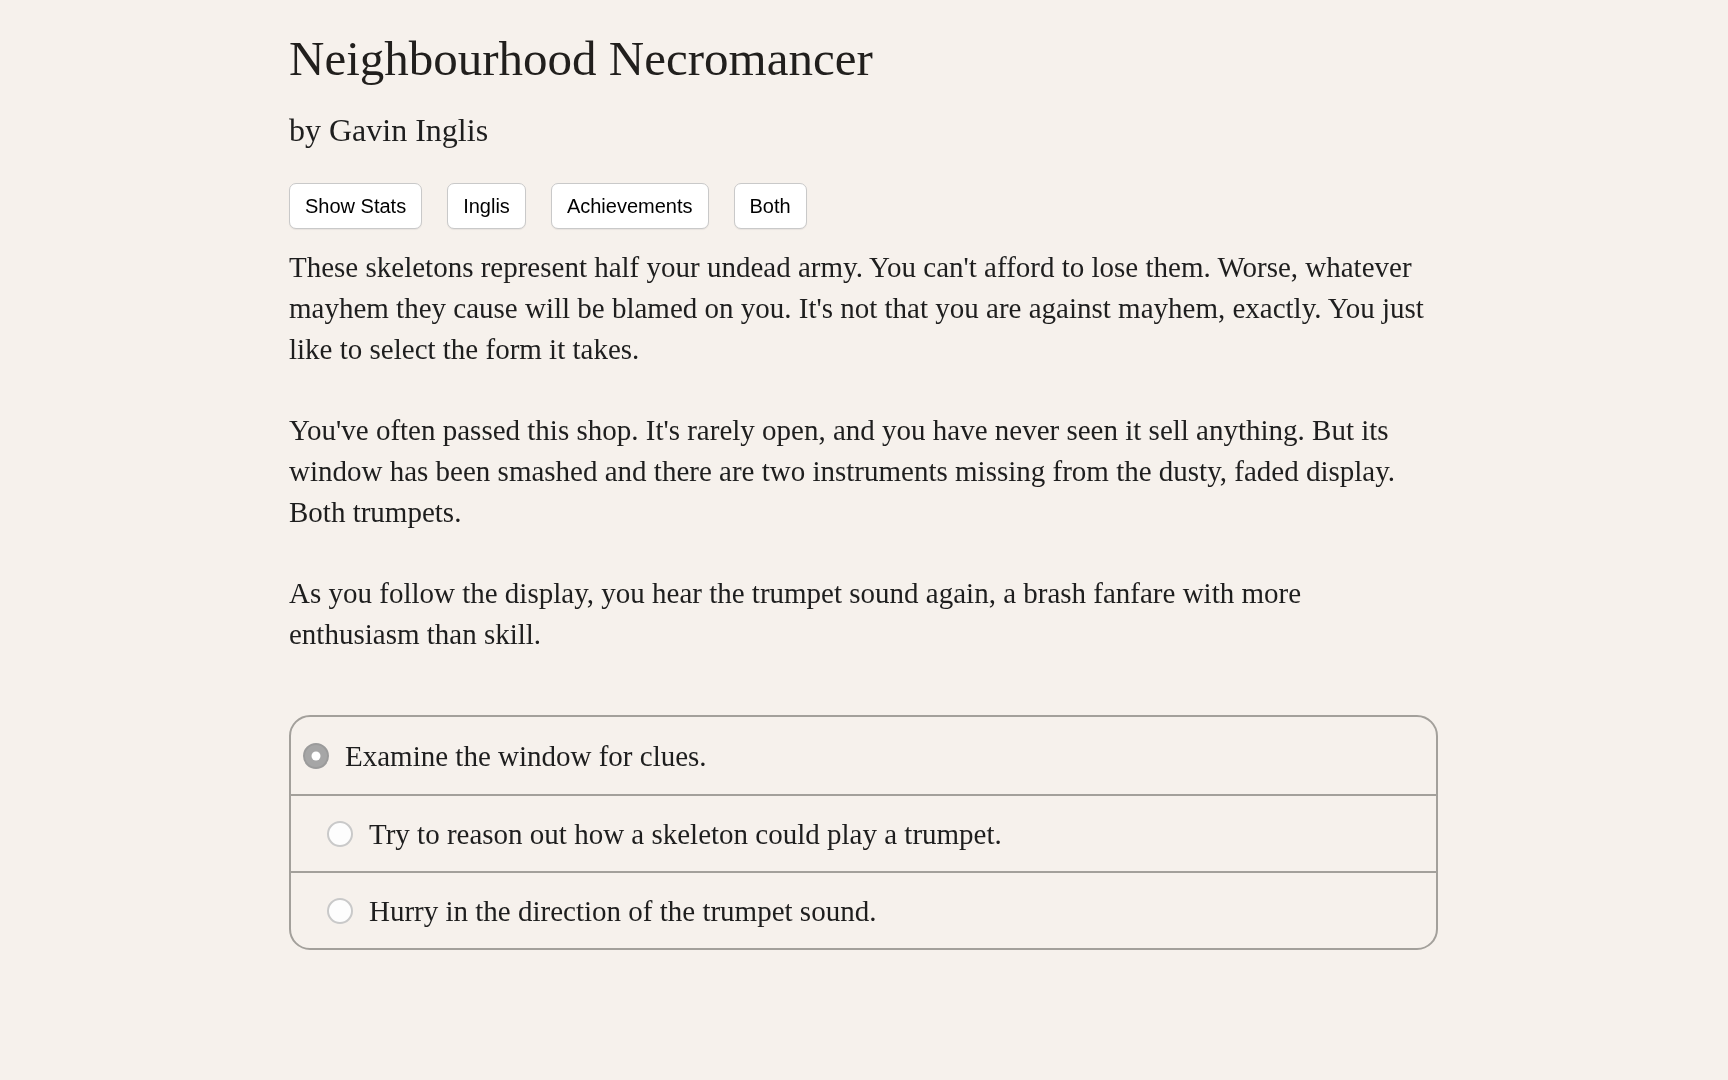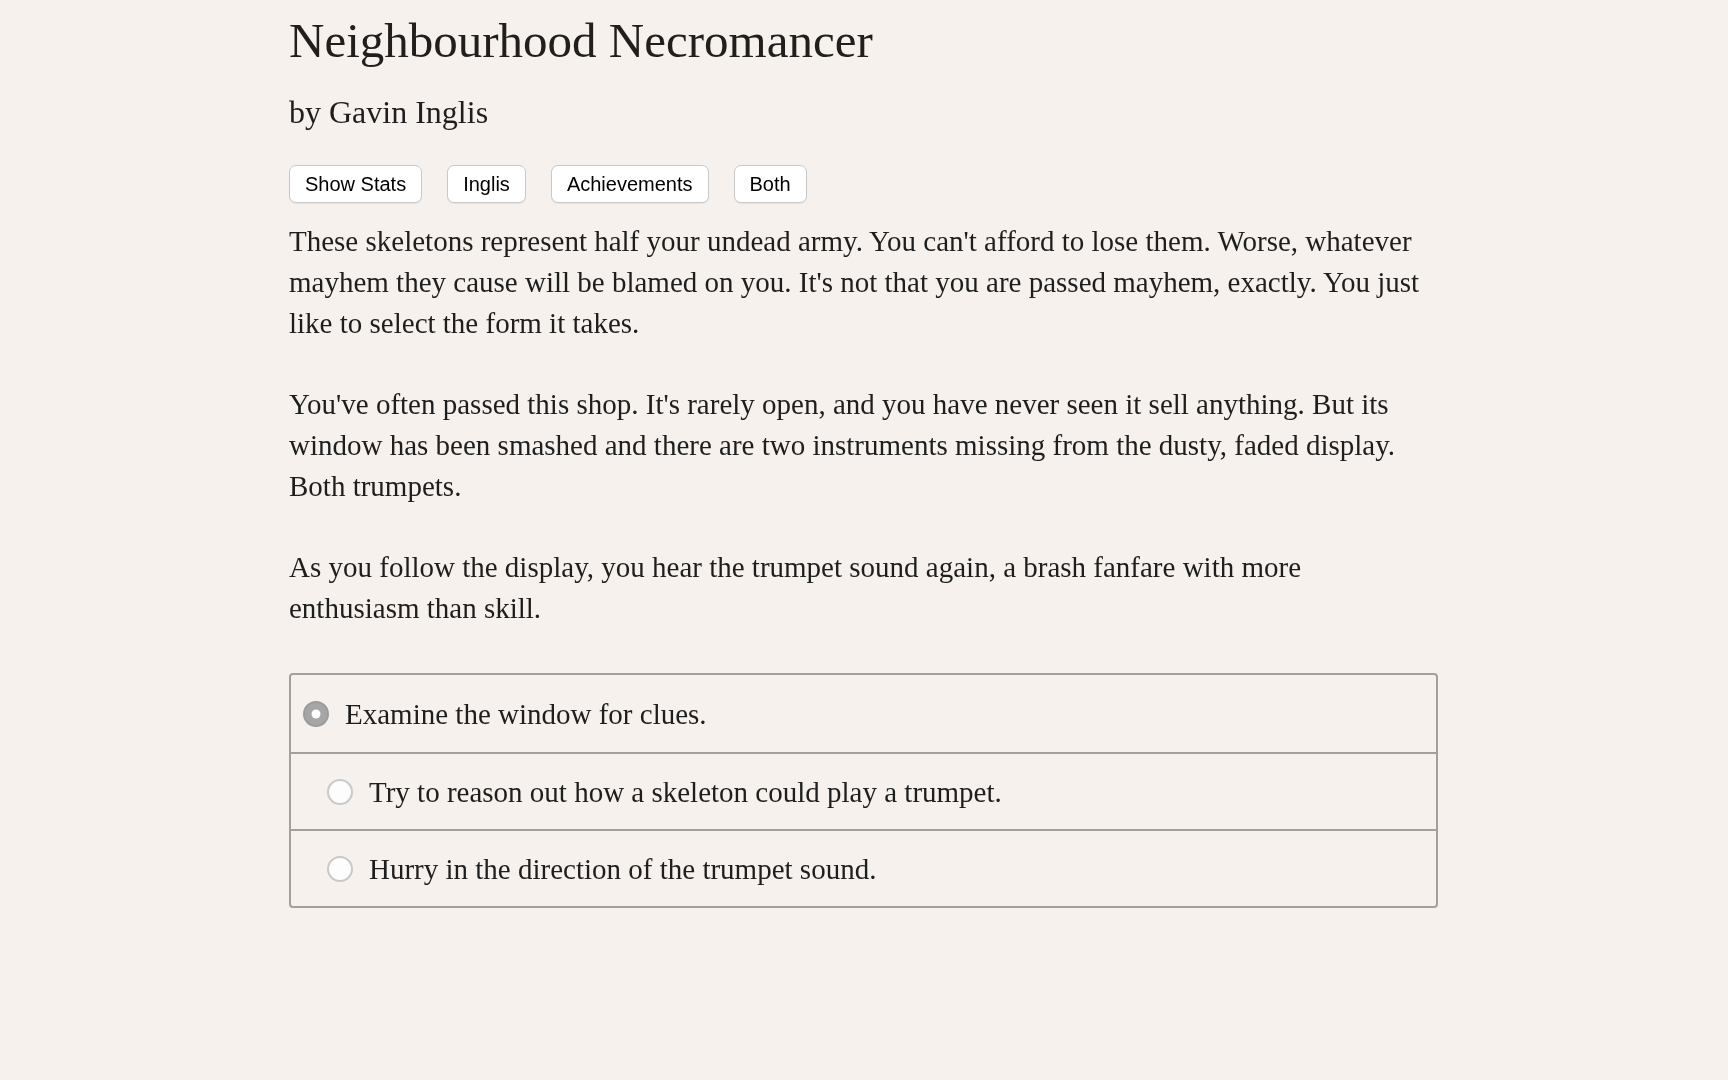--- a/index.html
+++ b/index.html
@@ -19,61 +19,61 @@
     background: var(--bg);
   }
   .page {
     margin-left: 289px;
     width: 1149px;
     color: var(--text);
     font-family: "Liberation Serif", serif;
   }
   h1.title {
     margin: 0;
-    padding-top: 12px;
+    padding-top: 30px;
     font-size: 49px;
     line-height: 1.2;
     font-weight: 400;
     color: #211f1d;
   }
   .byline {
     margin-top: 22px;
     font-size: 32px;
     line-height: 1.2;
   }
   .toolbar {
     margin-top: 34px;
     display: flex;
     gap: 25px;
     align-items: center;
   }
   .toolbar button {
-    height: 38px;
+    height: 46px;
     padding: 0 15px;
     font-family: "Liberation Sans", sans-serif;
     font-size: 20px;
     font-weight: 500;
     color: #000;
     background: var(--button-bg);
     border: 1.5px solid var(--button-border);
     border-radius: 7px;
     box-shadow: 0 1px 1px rgba(0,0,0,0.06);
     cursor: pointer;
     white-space: nowrap;
   }
   .story p {
     margin: 40px 0 0 0;
     font-size: 29px;
     line-height: 41px;
   }
   .story p:first-child { margin-top: 18px; }
   .choices {
-    margin-top: 44px;
+    margin-top: 60px;
     border: 2px solid var(--box-border);
-    border-radius: 4px;
+    border-radius: 21px;
     background: var(--bg);
     overflow: hidden;
   }
   .choice-row {
     display: flex;
     align-items: center;
     min-height: 77px;
     padding: 0 20px 0 12px;
     cursor: pointer;
   }
@@ -115,21 +115,21 @@
   <div class="byline">by Gavin Inglis</div>
 
   <div class="toolbar">
     <button type="button">Show Stats</button>
     <button type="button">Inglis</button>
     <button type="button">Achievements</button>
     <button type="button">Both</button>
   </div>
 
   <div class="story">
-    <p>These skeletons represent half your undead army. You can't afford to lose them. Worse, whatever mayhem they cause will be blamed on you. It's not that you are passed mayhem, exactly. You just like to select the form it takes.</p>
+    <p>These skeletons represent half your undead army. You can't afford to lose them. Worse, whatever mayhem they cause will be blamed on you. It's not that you are against mayhem, exactly. You just like to select the form it takes.</p>
     <p>You've often passed this shop. It's rarely open, and you have never seen it sell anything. But its window has been smashed and there are two instruments missing from the dusty, faded display. Both trumpets.</p>
     <p>As you follow the display, you hear the trumpet sound again, a brash fanfare with more enthusiasm than skill.</p>
   </div>
 
   <div class="choices" role="radiogroup">
     <label class="choice-row">
       <span class="radio selected"></span>
       <span class="choice-label">Examine the window for clues.</span>
     </label>
     <label class="choice-row">

